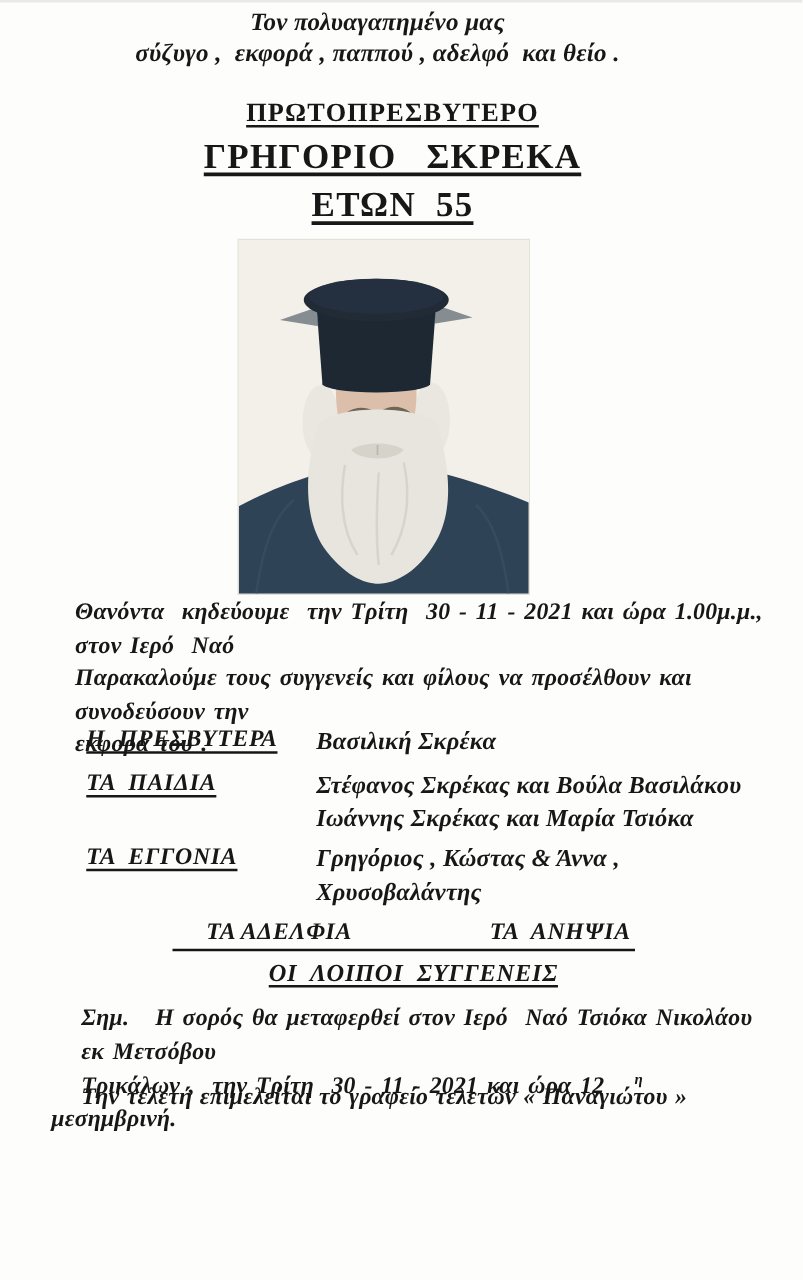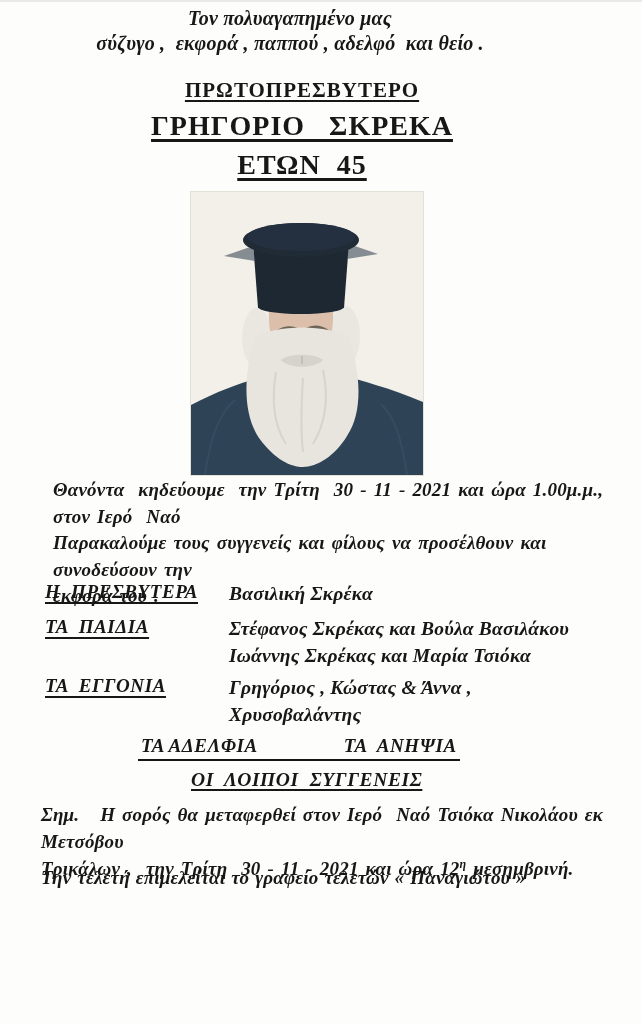--- a/index.html
+++ b/index.html
@@ -1,41 +1,41 @@
 <!DOCTYPE html>
 <html lang="el"><head>
 <meta charset="utf-8">
 <style>
   html,body{margin:0;padding:0;}
   body{
     width:642px;height:1024px;position:relative;overflow:hidden;
     background:#fdfdfc;color:#171717;
     font-family:"Liberation Serif","DejaVu Serif",serif;
   }
-  [data-bind]{white-space:pre-wrap;}
+  [data-bind]{white-space:pre-wrap;padding-left:24px;}
   .abs{position:absolute;}
   .bi{font-weight:bold;font-style:italic;}
   .b{font-weight:bold;}
   
   .scan-line{left:0;top:0;width:642px;height:2px;background:#d8d8d8;opacity:.55;}
   
   .intro{left:0;top:6px;width:580px;text-align:center;font-size:20px;line-height:25px;letter-spacing:.2px;}
   
   .title{left:10px;top:77px;width:584px;text-align:center;}
   .title-l1{font-size:21px;line-height:27px;letter-spacing:1px;
     text-decoration:underline;text-decoration-thickness:2px;text-underline-offset:3px;}
   .title-l2{font-size:28px;line-height:38px;letter-spacing:1px;margin-top:3px;
     text-decoration:underline;text-decoration-thickness:3px;text-underline-offset:4px;}
   .title-l3{font-size:28px;line-height:38px;letter-spacing:1px;margin-top:1px;
     text-decoration:underline;text-decoration-thickness:3px;text-underline-offset:4px;}
   
   .photo{left:190px;top:191px;width:232px;height:283px;border:1px solid #e4e1d9;box-sizing:content-box;}
   .photo svg{display:block;}
   
-  .announce{left:53px;top:477px;width:585px;font-size:19px;line-height:26.5px;word-spacing:2px;letter-spacing:.2px;}
+  .announce{left:36px;top:477px;width:585px;font-size:19px;line-height:26.5px;word-spacing:2px;letter-spacing:.2px;}
   
   .frow{left:0;top:0;width:642px;}
   .flabel{position:absolute;left:45px;font-size:19px;letter-spacing:.6px;
     text-decoration:underline;text-decoration-thickness:2px;text-underline-offset:4px;text-align:center;}
   .fnames{position:absolute;left:229px;font-size:19.5px;line-height:26.5px;letter-spacing:.2px;}
   .row1{top:581px;}.row2{top:616px;}.row3{top:675px;}
   
   .sibline{left:138px;top:735px;font-size:19px;line-height:22px;letter-spacing:.6px;
     border-bottom:2.5px solid #151515;padding:0 3px 2px 3px;display:inline-block;}
   .spacer{display:inline-block;width:86px;height:1px;}
@@ -53,21 +53,21 @@
 <div class="abs scan-line"></div>
 
 <div class="abs intro bi">
   <div data-bind="document.intro.line1">Τον πολυαγαπημένο μας</div>
   <div data-bind="document.intro.line2">σύζυγο ,  εκφορά , παππού , αδελφό  και θείο .</div>
 </div>
 
 <div class="abs title b">
   <div class="title-l1" data-bind="document.title.line1">ΠΡΩΤΟΠΡΕΣΒΥΤΕΡΟ</div>
   <div class="title-l2" data-bind="document.title.line2">ΓΡΗΓΟΡΙΟ   ΣΚΡΕΚΑ</div>
-  <div class="title-l3" data-bind="document.title.line3">ΕΤΩΝ  45</div>
+  <div class="title-l3" data-bind="document.title.line3">ΕΤΩΝ  55</div>
 </div>
 
 <div class="abs photo">
   <svg width="232" height="283" viewBox="0 0 232 283" xmlns="http://www.w3.org/2000/svg">
     <rect x="0" y="0" width="232" height="283" fill="#f3f0ea"></rect>
 
     <path d="M0,283 L0,213 C36,194 64,186 84,183 L148,183 C170,188 198,196 232,210 L232,283 Z" fill="#2e4356"></path>
     <path d="M14,283 C20,240 30,220 44,208" stroke="#3b5468" stroke-width="2" fill="none" opacity="0.6"></path>
     <path d="M216,283 C210,242 202,224 190,212" stroke="#3b5468" stroke-width="2" fill="none" opacity="0.6"></path>
 

